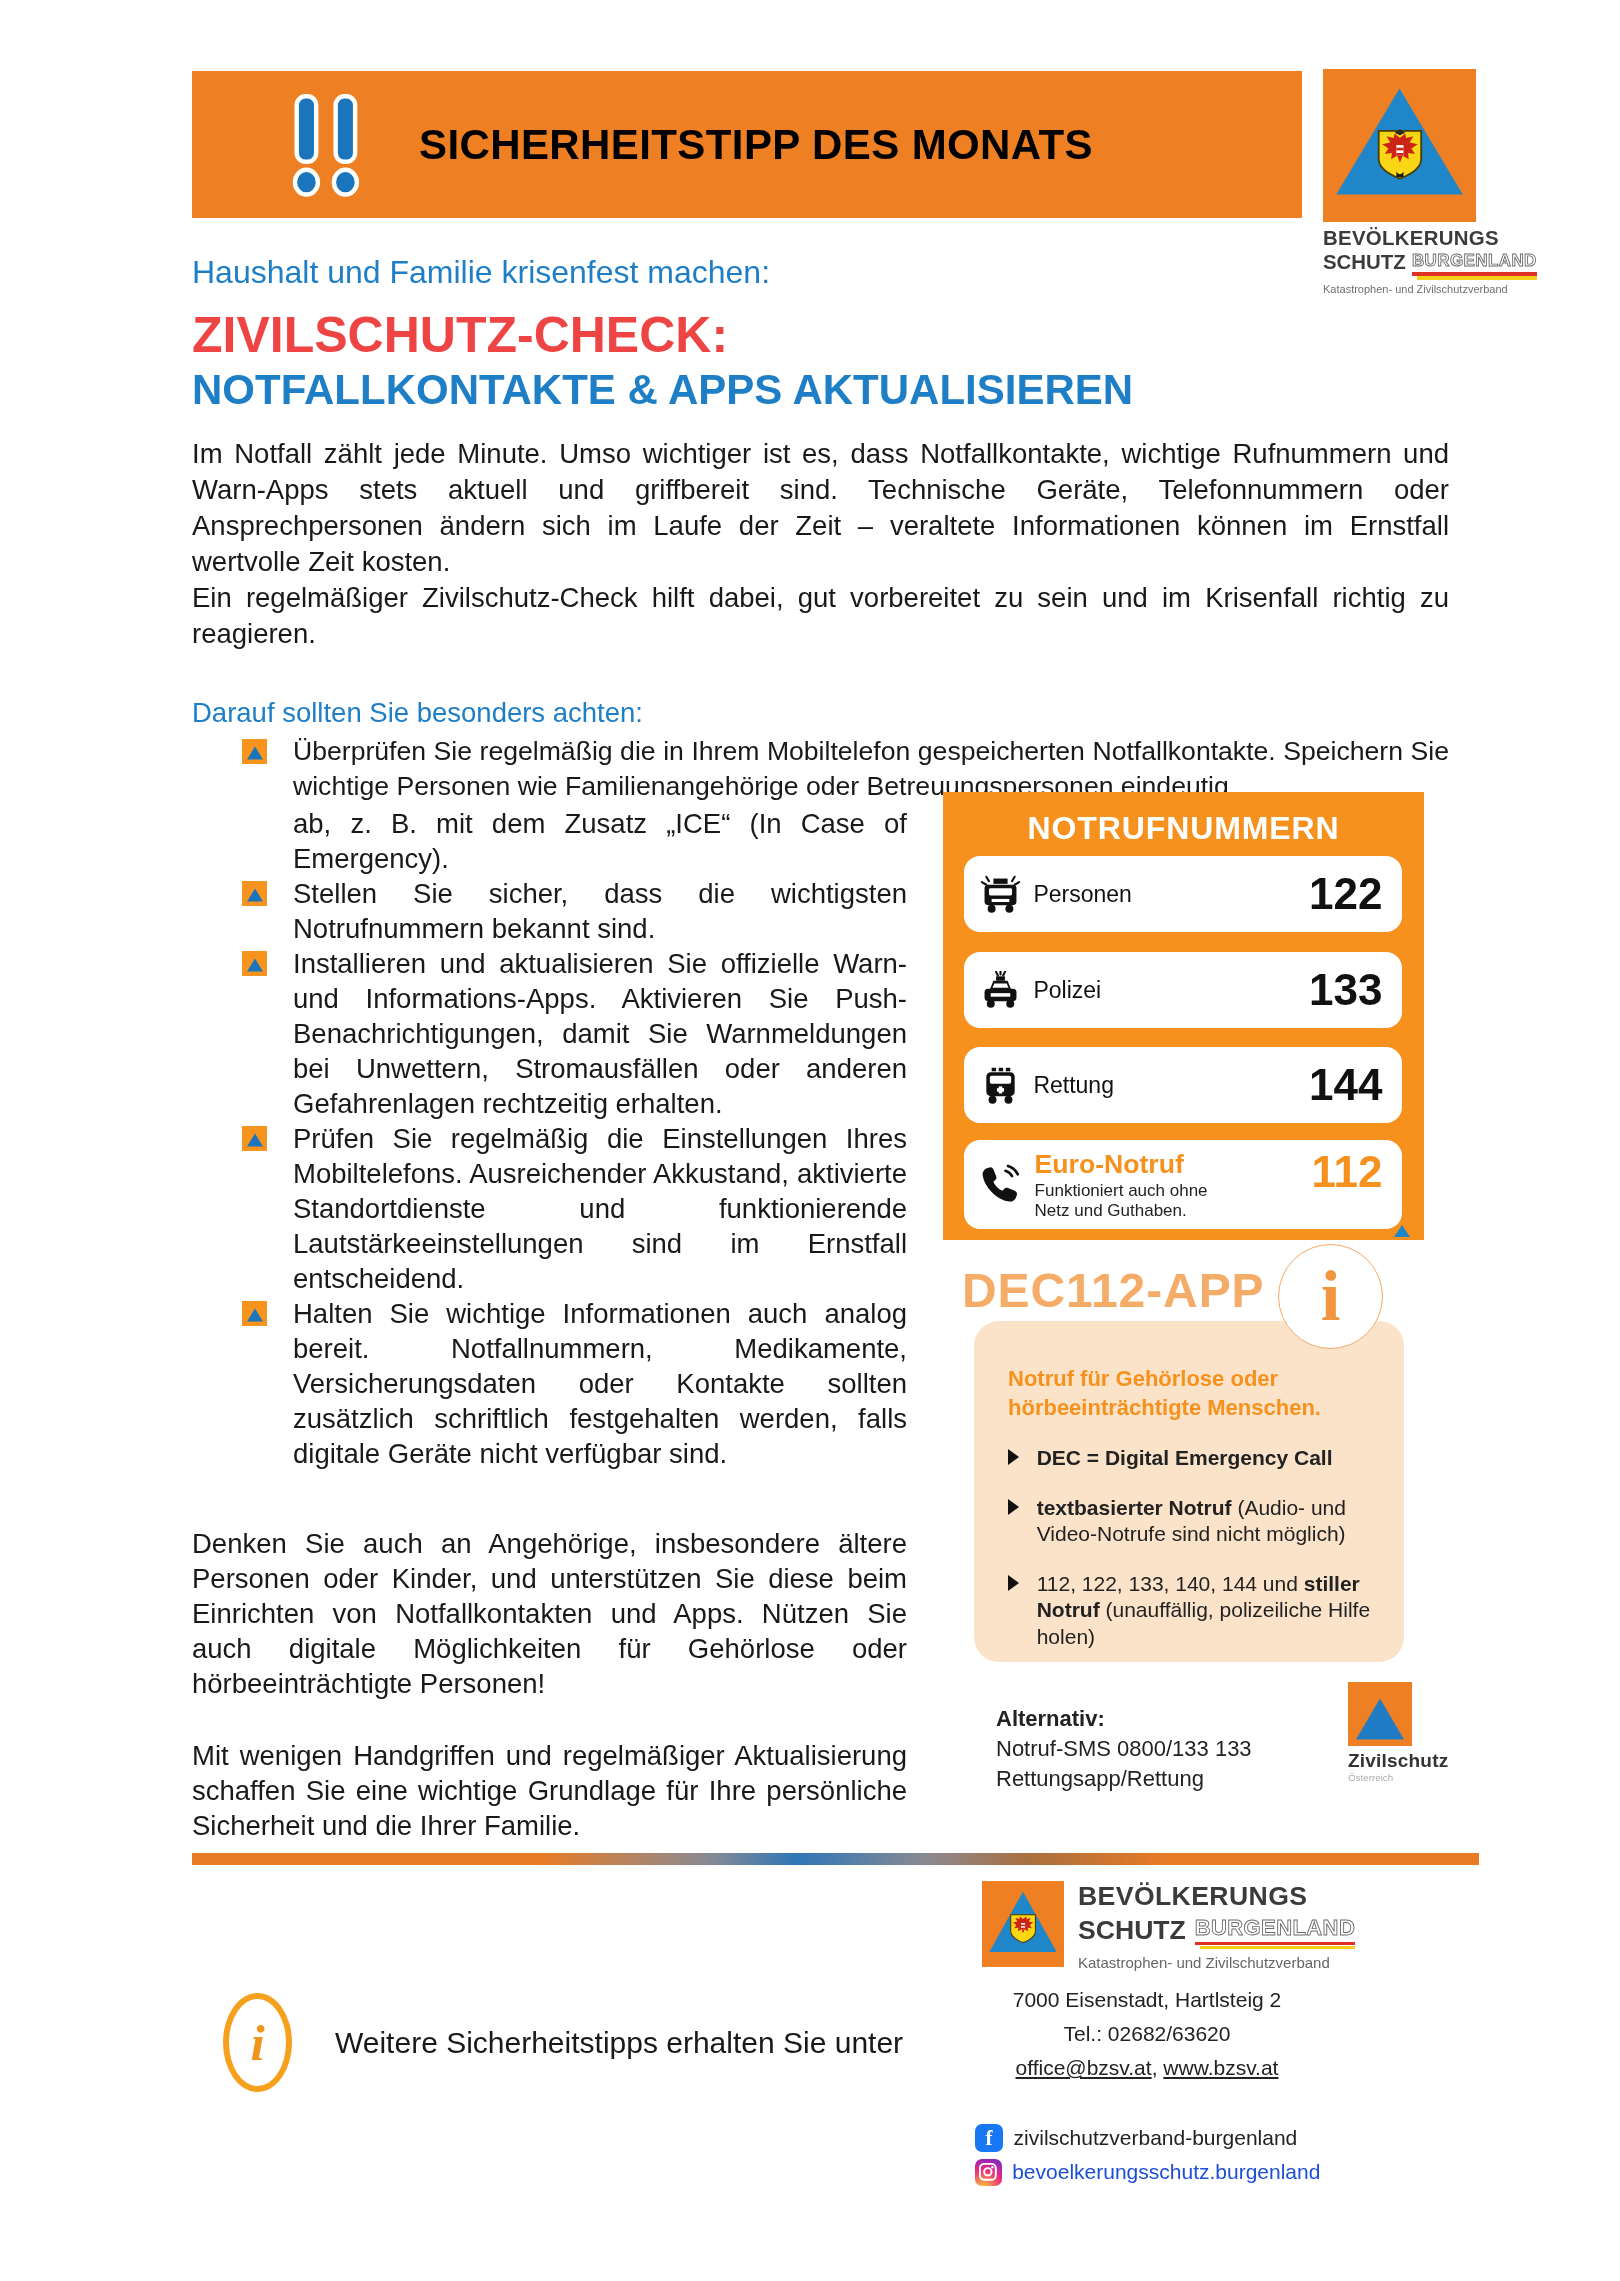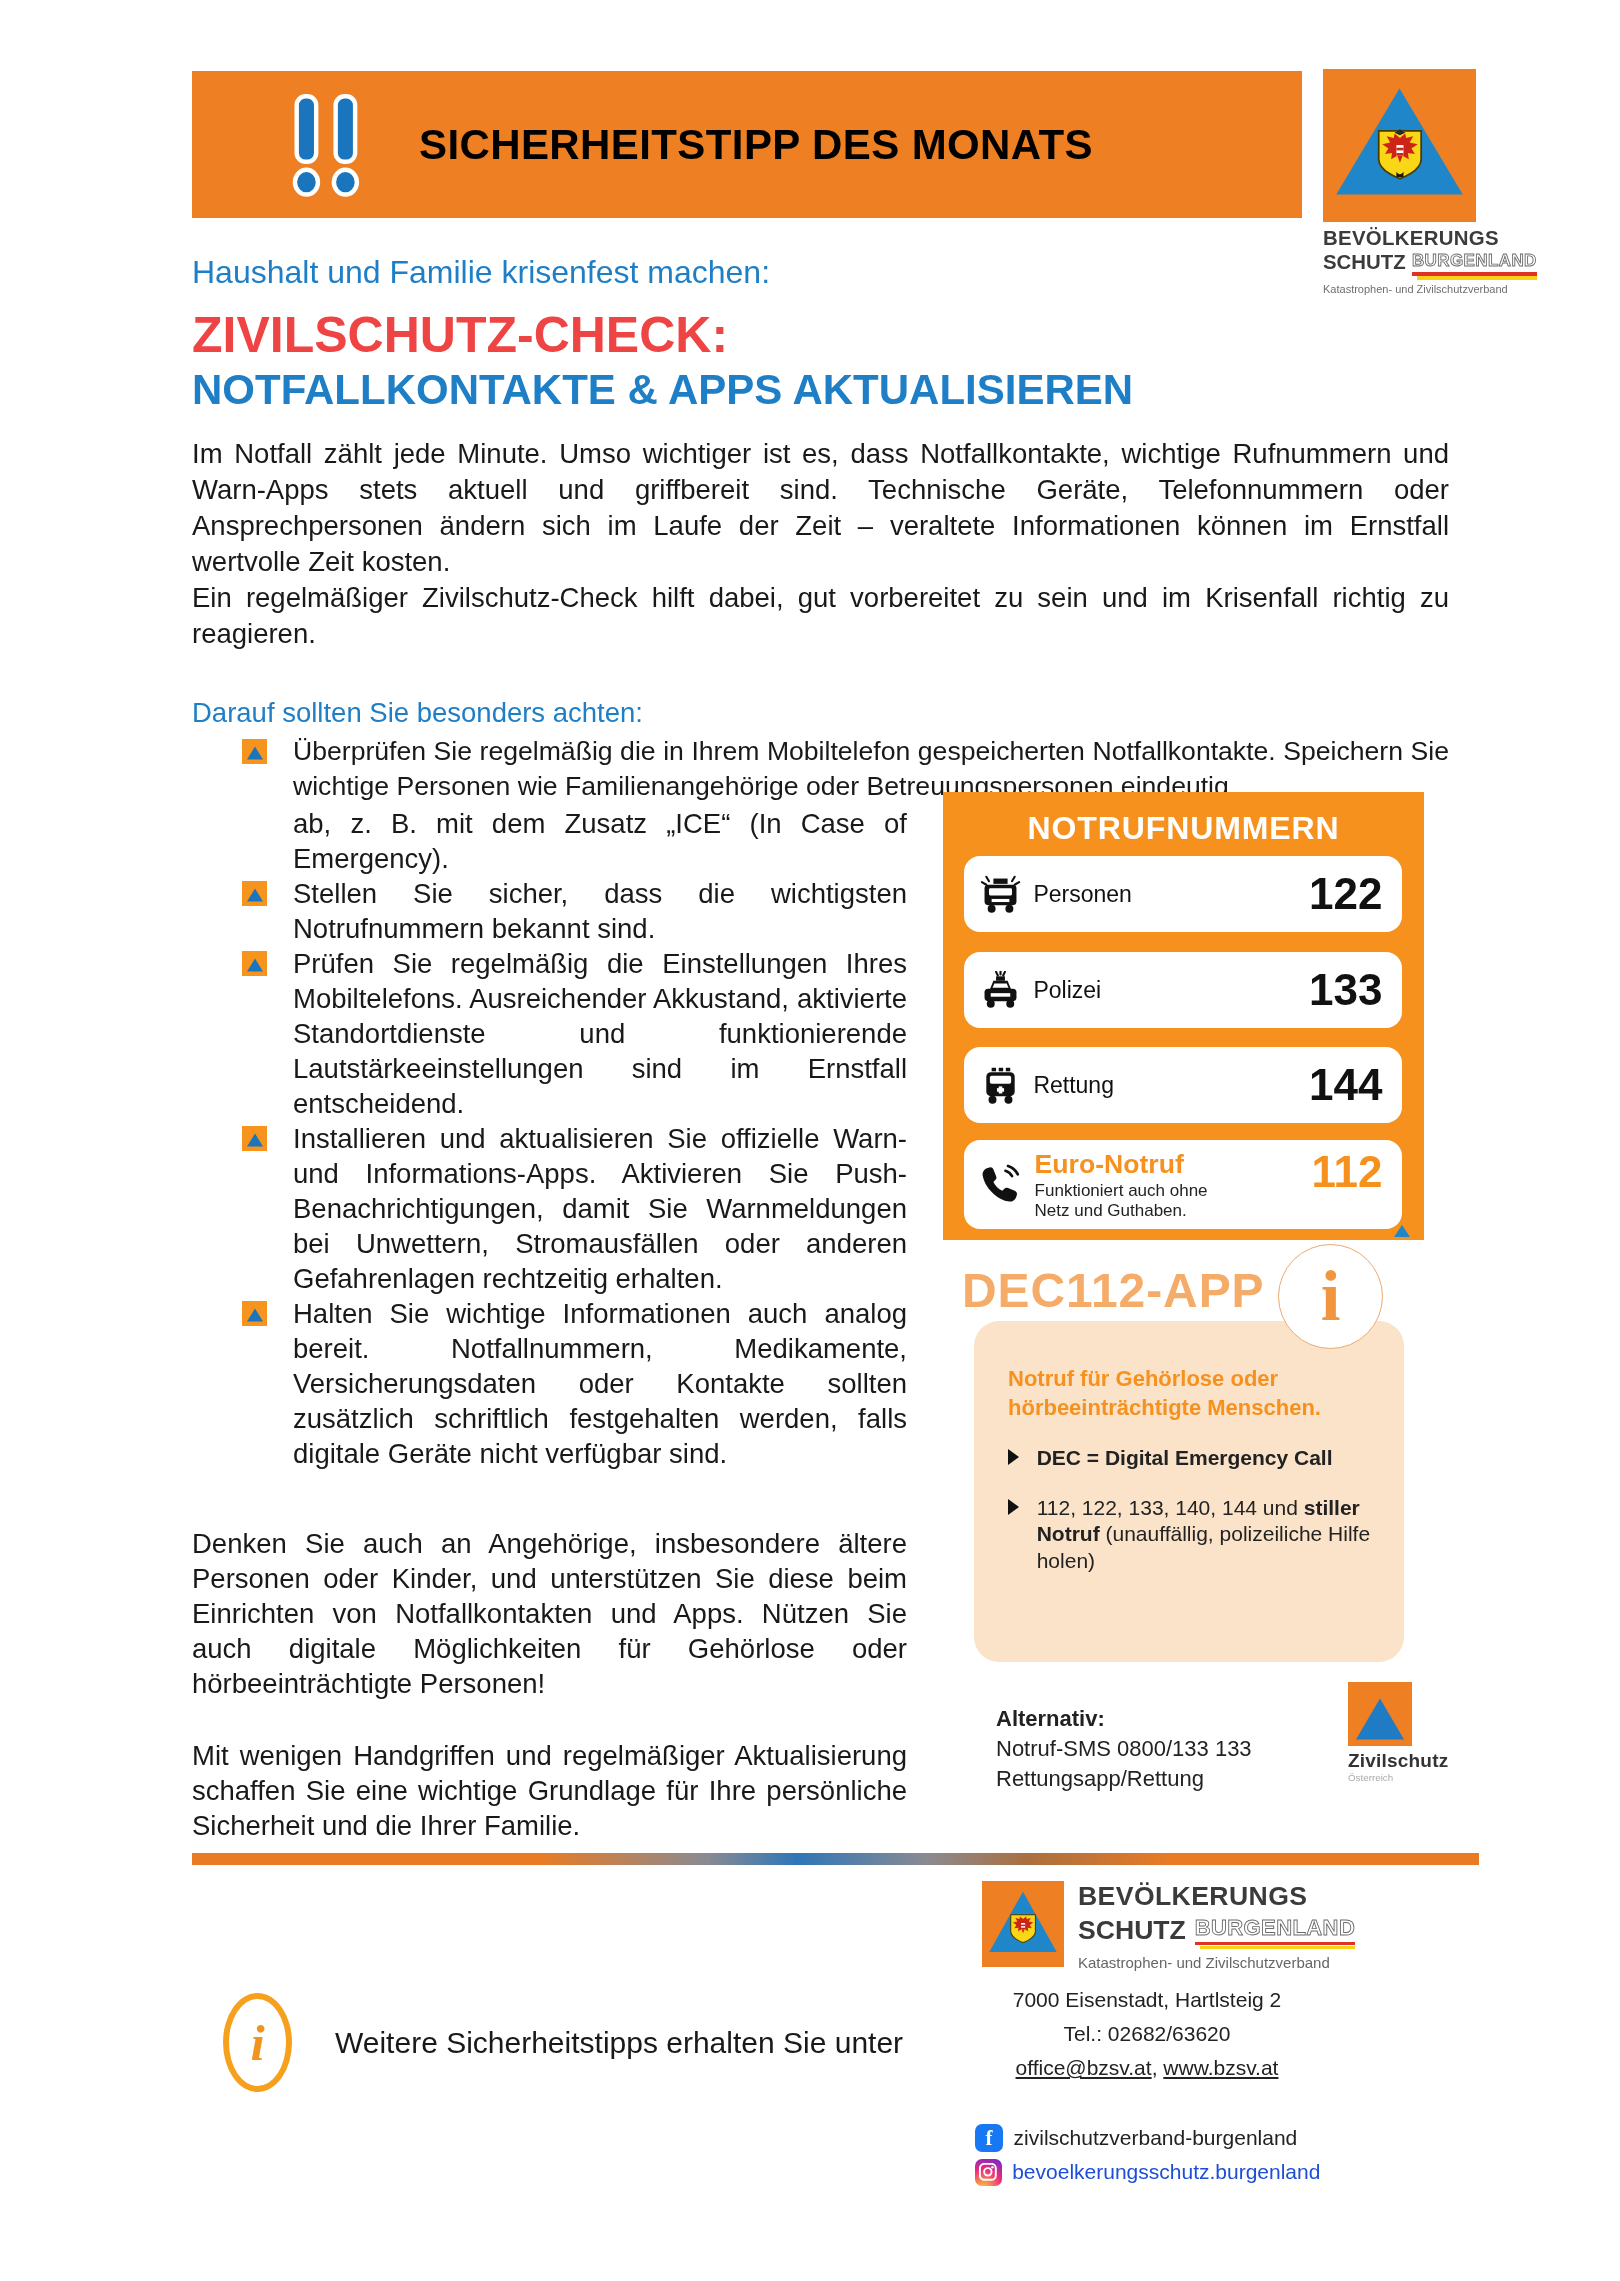--- a/index.html
+++ b/index.html
@@ -196,27 +196,27 @@
       <li>
         <span class="bullet-mark">
             <span class="tri"></span>
           </span>
         <span>Stellen Sie sicher, dass die wichtigsten Notrufnummern bekannt sind.</span>
       </li>
       <li>
         <span class="bullet-mark">
             <span class="tri"></span>
           </span>
-        <span>Prüfen Sie regelmäßig die Einstellungen Ihres Mobiltelefons. Ausreichender Akkustand, aktivierte Standortdienste und funktionierende Lautstärkeeinstellungen sind im Ernstfall entscheidend.</span>
+        <span>Installieren und aktualisieren Sie offizielle Warn- und Informations-Apps. Aktivieren Sie Push-Benachrichtigungen, damit Sie Warnmeldungen bei Unwettern, Stromausfällen oder anderen Gefahrenlagen rechtzeitig erhalten.</span>
       </li>
       <li>
         <span class="bullet-mark">
             <span class="tri"></span>
           </span>
-        <span>Installieren und aktualisieren Sie offizielle Warn- und Informations-Apps. Aktivieren Sie Push-Benachrichtigungen, damit Sie Warnmeldungen bei Unwettern, Stromausfällen oder anderen Gefahrenlagen rechtzeitig erhalten.</span>
+        <span>Prüfen Sie regelmäßig die Einstellungen Ihres Mobiltelefons. Ausreichender Akkustand, aktivierte Standortdienste und funktionierende Lautstärkeeinstellungen sind im Ernstfall entscheidend.</span>
       </li>
       <li>
         <span class="bullet-mark">
             <span class="tri"></span>
           </span>
         <span>Halten Sie wichtige Informationen auch analog bereit. Notfallnummern, Medikamente, Versicherungsdaten oder Kontakte sollten zusätzlich schriftlich festgehalten werden, falls digitale Geräte nicht verfügbar sind.</span>
       </li>
     </ul>
     <p class="para2">Denken Sie auch an Angehörige, insbesondere ältere Personen oder Kinder, und unterstützen Sie diese beim Einrichten von Notfallkontakten und Apps. Nützen Sie auch digitale Möglichkeiten für Gehörlose oder hörbeeinträchtigte Personen!</p>
     <p class="para3">Mit wenigen Handgriffen und regelmäßiger Aktualisierung schaffen Sie eine wichtige Grundlage für Ihre persönliche Sicherheit und die Ihrer Familie.</p>
@@ -309,20 +309,24 @@
     <span class="i-glyph">i</span>
   </div>
   <div class="abs peach-box">
     <div class="peach-lead">Notruf für Gehörlose oder hörbeeinträchtigte Menschen.</div>
     <div class="peach-item">
       <span class="tri-b"></span>
       <span class="pt" style="font-weight:bold">DEC = Digital Emergency Call</span>
     </div>
     <div class="peach-item">
       <span class="tri-b"></span>
+      <span class="pt"><b>textbasierter Notruf</b><span> (Audio- und Video-Notrufe sind nicht möglich)</span></span>
+    </div>
+    <div class="peach-item">
+      <span class="tri-b"></span>
       <span class="pt"><span>112, 122, 133, 140, 144 und </span><b>stiller Notruf</b><span> (unauffällig, polizeiliche Hilfe holen)</span></span>
     </div>
   </div>
 
   <div class="abs alt">
     <div class="b">Alternativ:</div>
     <div>Notruf-SMS 0800/133 133</div>
     <div>Rettungsapp/Rettung</div>
   </div>
 

